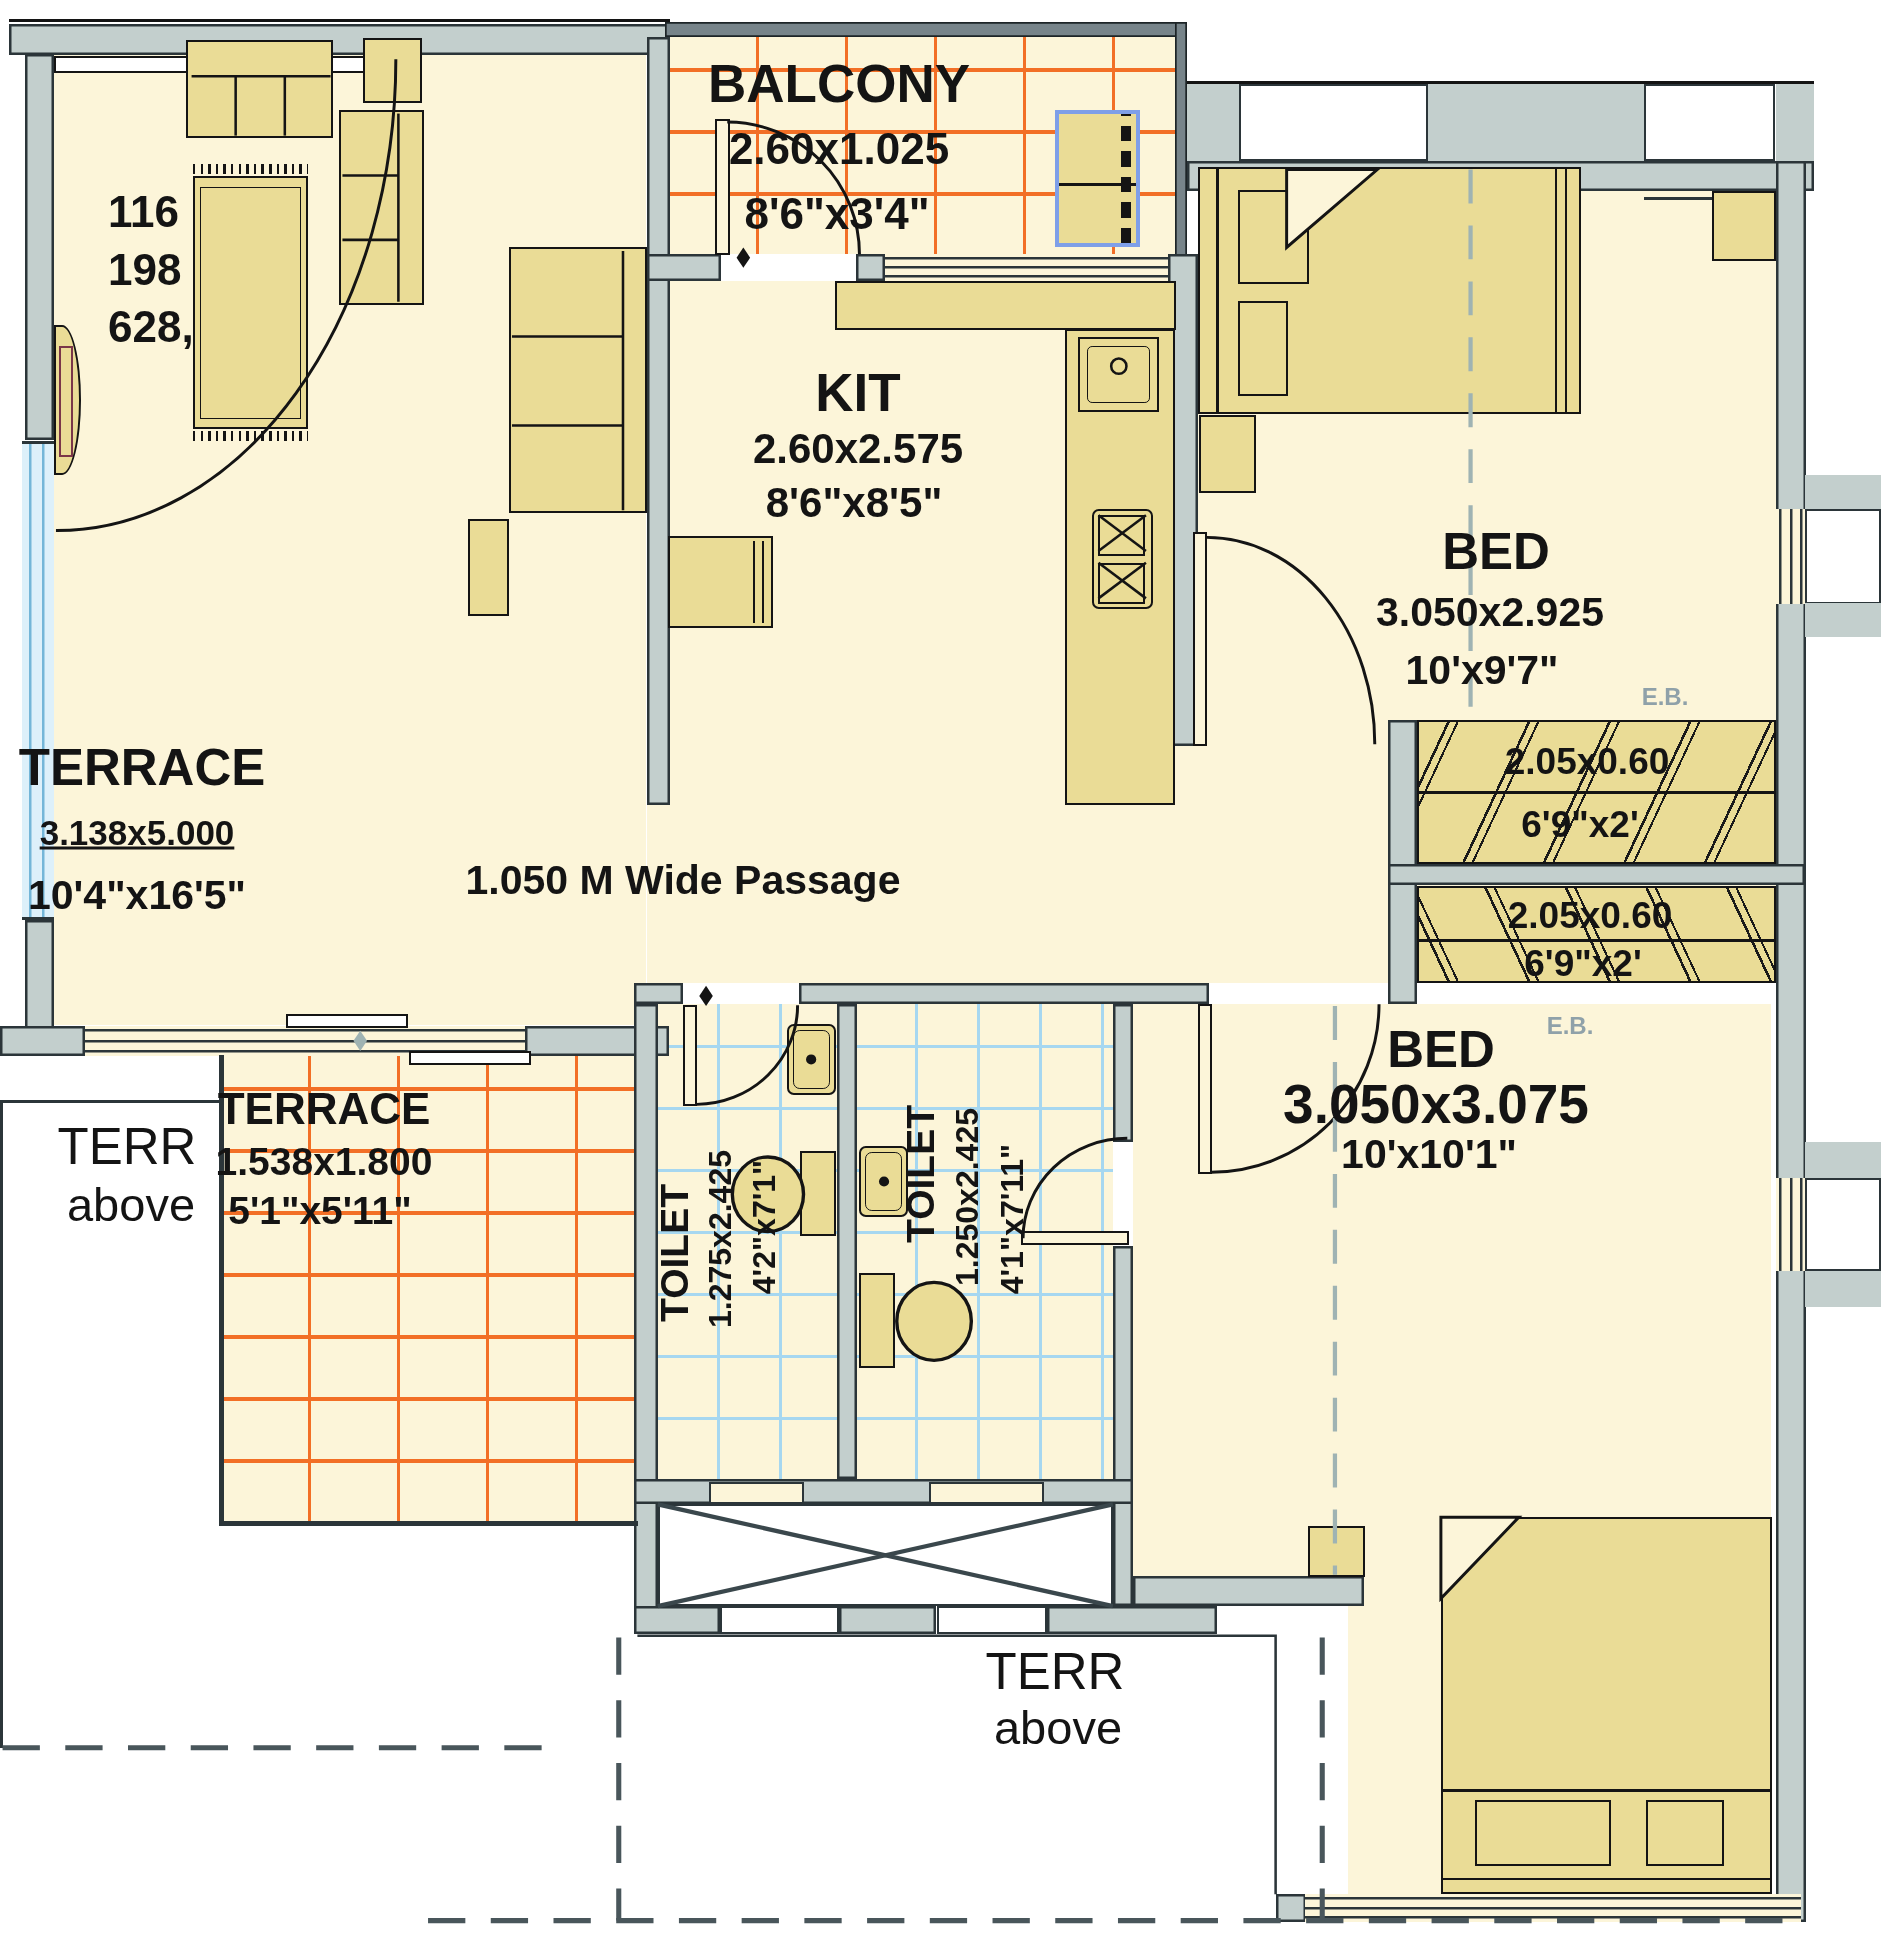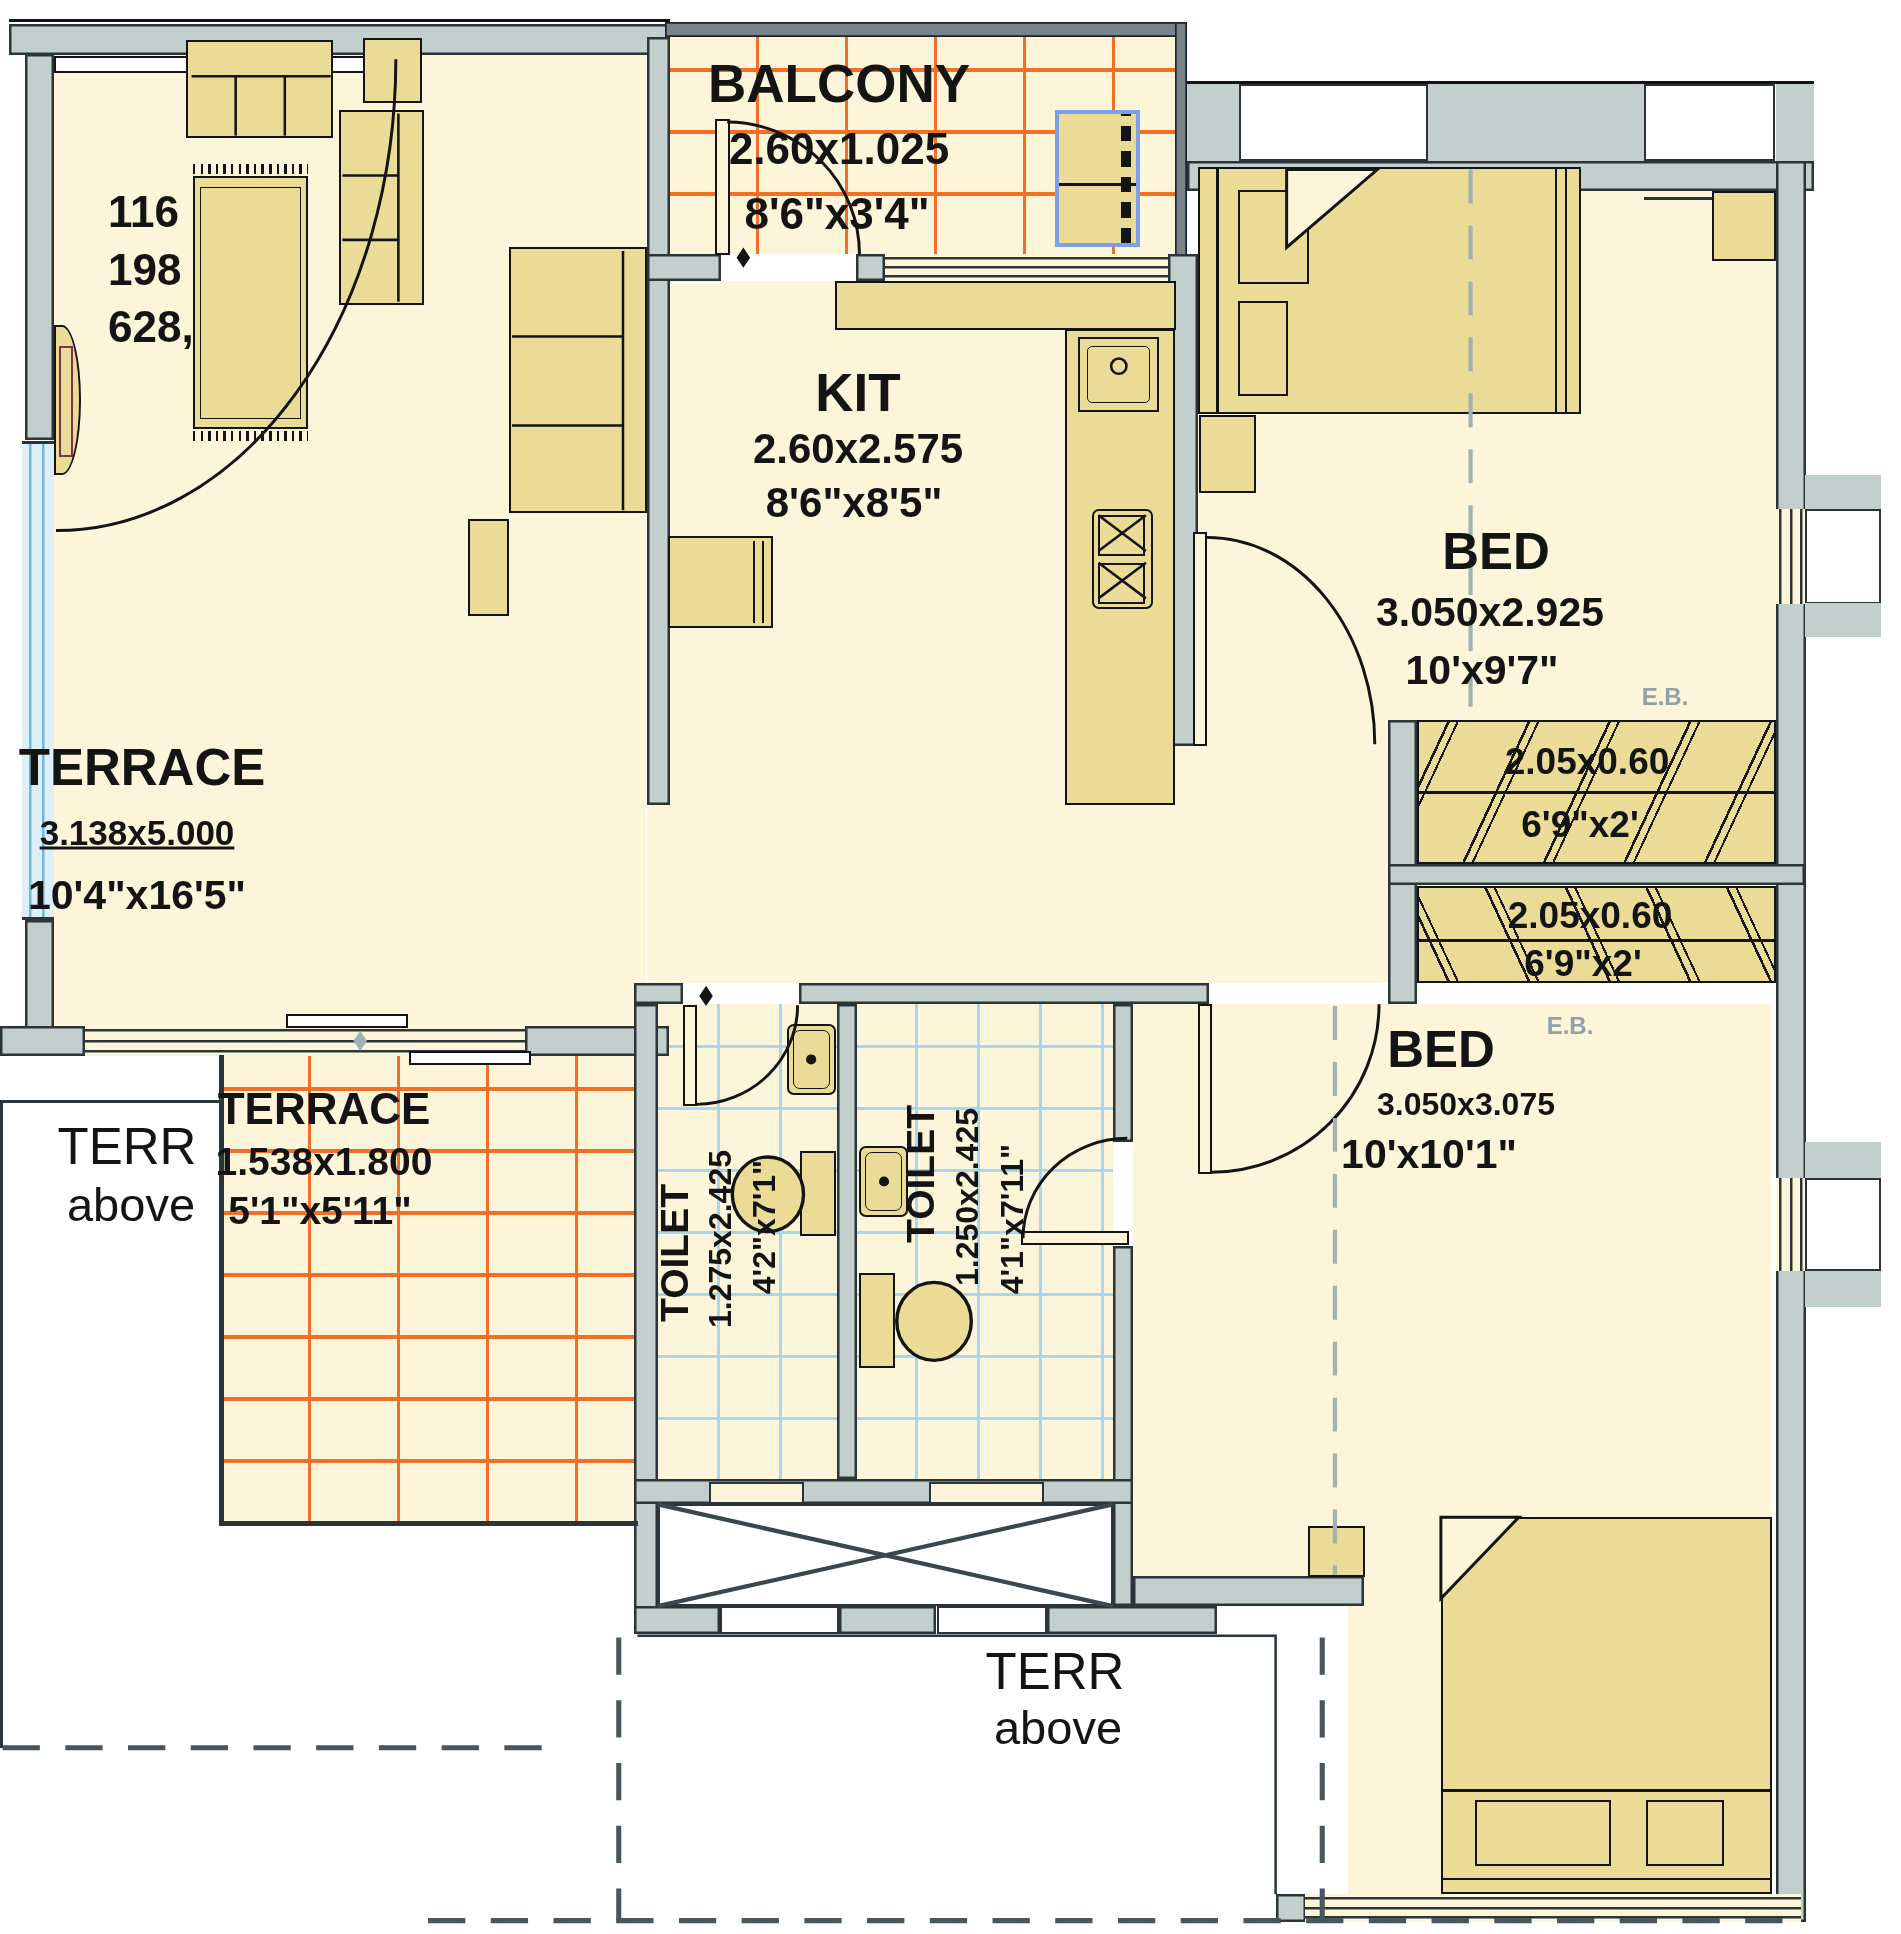--- a/index.html
+++ b/index.html
@@ -275,35 +275,36 @@
   <div class="label-l" style="left:108px;top:327px;font-size:44px;">628,</div>
 
   <div class="label" style="left:858px;top:392px;font-size:53px;">KIT</div>
   <div class="label" style="left:858px;top:449px;font-size:42px;">2.60x2.575</div>
   <div class="label" style="left:854px;top:503px;font-size:42px;">8'6"x8'5"</div>
 
   <div class="label" style="left:142px;top:767px;font-size:51px;">TERRACE</div>
   <div class="label" style="left:137px;top:832px;font-size:35px;text-decoration:underline;">3.138x5.000</div>
   <div class="label" style="left:137px;top:895px;font-size:41px;">10'4"x16'5"</div>
 
+  <div class="label" style="left:683px;top:880px;font-size:41px;">1.050 M Wide Passage</div>
 
   <div class="label" style="left:1496px;top:551px;font-size:51px;">BED</div>
   <div class="label" style="left:1490px;top:612px;font-size:41px;">3.050x2.925</div>
   <div class="label" style="left:1482px;top:670px;font-size:41px;">10'x9'7"</div>
 
   <div class="label" style="left:1587px;top:761px;font-size:37px;">2.05x0.60</div>
   <div class="label" style="left:1580px;top:824px;font-size:37px;">6'9"x2'</div>
   <div class="label" style="left:1590px;top:915px;font-size:37px;">2.05x0.60</div>
   <div class="label" style="left:1583px;top:963px;font-size:37px;">6'9"x2'</div>
 
   <div class="label eb" style="left:1665px;top:697px;font-size:24px;">E.B.</div>
   <div class="label eb" style="left:1570px;top:1026px;font-size:24px;">E.B.</div>
 
   <div class="label" style="left:1441px;top:1049px;font-size:51px;">BED</div>
-  <div class="label" style="left:1436px;top:1104px;font-size:32px;margin-left:30px;">3.050x3.075</div>
+  <div class="label" style="left:1436px;top:1104px;font-size:55px;">3.050x3.075</div>
   <div class="label" style="left:1429px;top:1154px;font-size:41px;">10'x10'1"</div>
 
   <div class="label" style="left:324px;top:1109px;font-size:44px;">TERRACE</div>
   <div class="label" style="left:324px;top:1161px;font-size:39px;">1.538x1.800</div>
   <div class="label" style="left:320px;top:1210px;font-size:39px;">5'1"x5'11"</div>
 
   <div class="label light" style="left:127px;top:1146px;font-size:51px;">TERR</div>
   <div class="label light" style="left:131px;top:1204px;font-size:47px;">above</div>
 
   <div class="label light" style="left:1055px;top:1671px;font-size:51px;">TERR</div>

